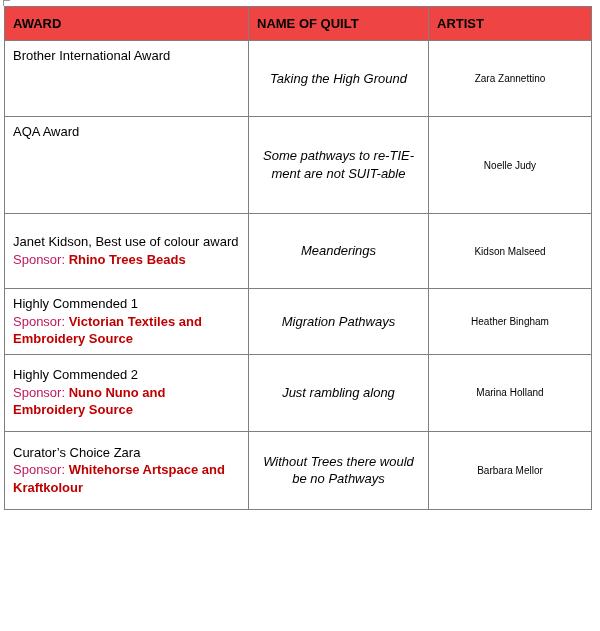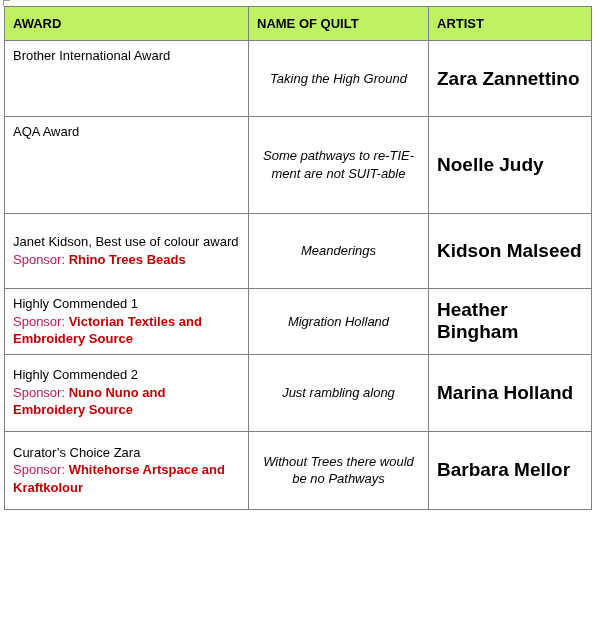--- a/index.html
+++ b/index.html
@@ -33,21 +33,21 @@
     margin-top: 6px;
     border: 1px solid #7f7f7f;
   }
   table.awards td, table.awards th {
     border: 1px solid #7f7f7f;
     vertical-align: middle;
     padding: 6px 8px;
     box-sizing: border-box;
   }
   thead th {
-    background: #bef264;
+    background: #ef4444;
     text-align: left;
     font-size: 13px;
     font-weight: bold;
     height: 34px;
     padding-top: 7px;
     padding-bottom: 7px;
     vertical-align: middle;
   }
   col.c-award { width: 244px; }
   col.c-quilt { width: 180px; }
@@ -67,23 +67,23 @@
   .sponsor-name { color: #c00000; font-weight: bold; }
 
   td.quilt {
     font-size: 13px;
     font-style: italic;
     text-align: center;
     line-height: 1.35;
     vertical-align: middle;
   }
   td.artist {
-    font-size: 19px;
-    font-weight: bold;
-    text-align: left;
+    font-size: 10px;
+    font-weight: normal;
+    text-align: center;
     vertical-align: middle;
   }
   tr.r-brother td { height: 76px; }
   tr.r-aqa td { height: 97px; }
   tr.r-kidson td { height: 75px; }
   tr.r-hc1 td { height: 58px; }
   tr.r-hc2 td { height: 77px; }
   tr.r-hc3 td { height: 77px; }
   tr.r-curator td { height: 78px; }
 
@@ -133,21 +133,21 @@
       </td>
       <td class="quilt">Meanderings</td>
       <td class="artist">Kidson Malseed</td>
     </tr>
 
     <tr class="r-hc1">
       <td class="award">
         <span>Highly Commended 1</span>
         <span class="sponsor-line"><span class="sponsor-label">Sponsor: </span><span class="sponsor-name">Victorian Textiles and Embroidery Source</span></span>
       </td>
-      <td class="quilt">Migration Holland</td>
+      <td class="quilt">Migration Pathways</td>
       <td class="artist">Heather Bingham</td>
     </tr>
 
     <tr class="r-hc2">
       <td class="award">
         <span>Highly Commended 2</span>
         <span class="sponsor-line"><span class="sponsor-label">Sponsor: </span><span class="sponsor-name">Nuno Nuno and Embroidery Source</span></span>
       </td>
       <td class="quilt">Just rambling along</td>
       <td class="artist">Marina Holland</td>

